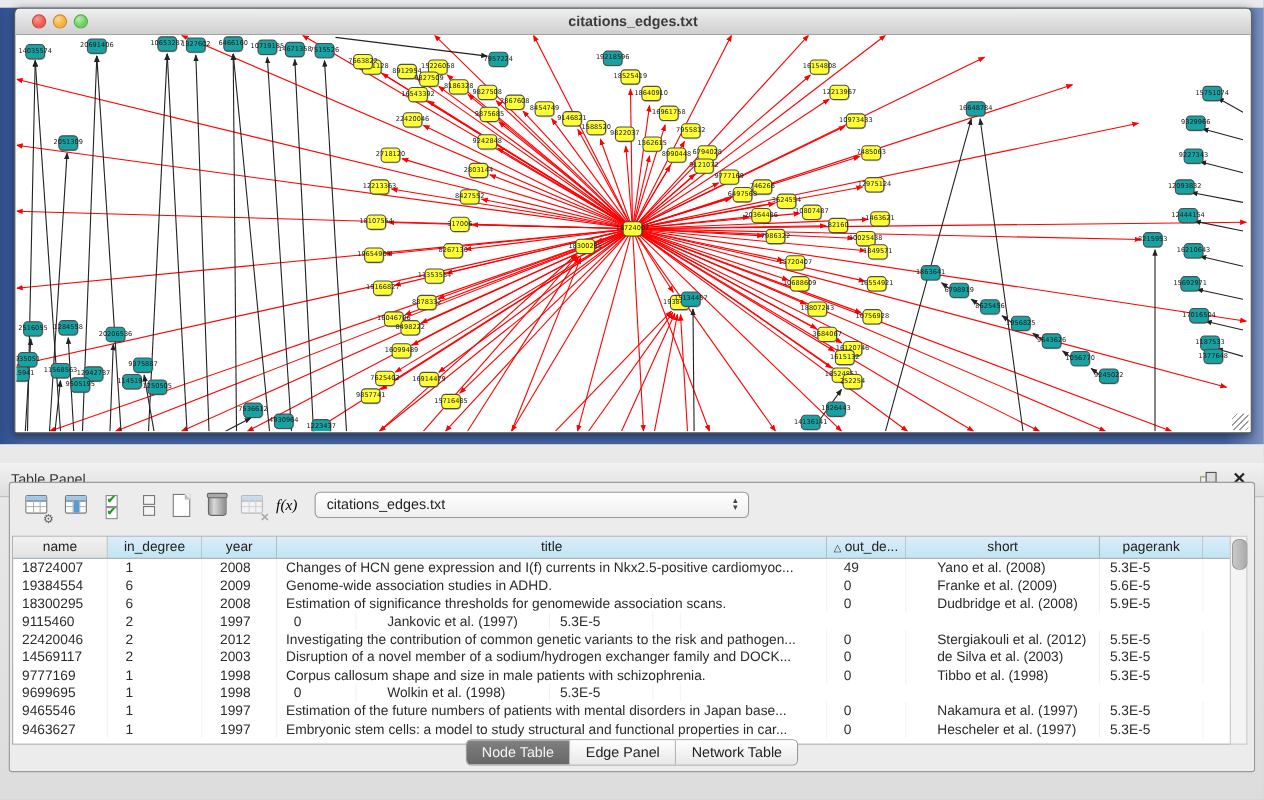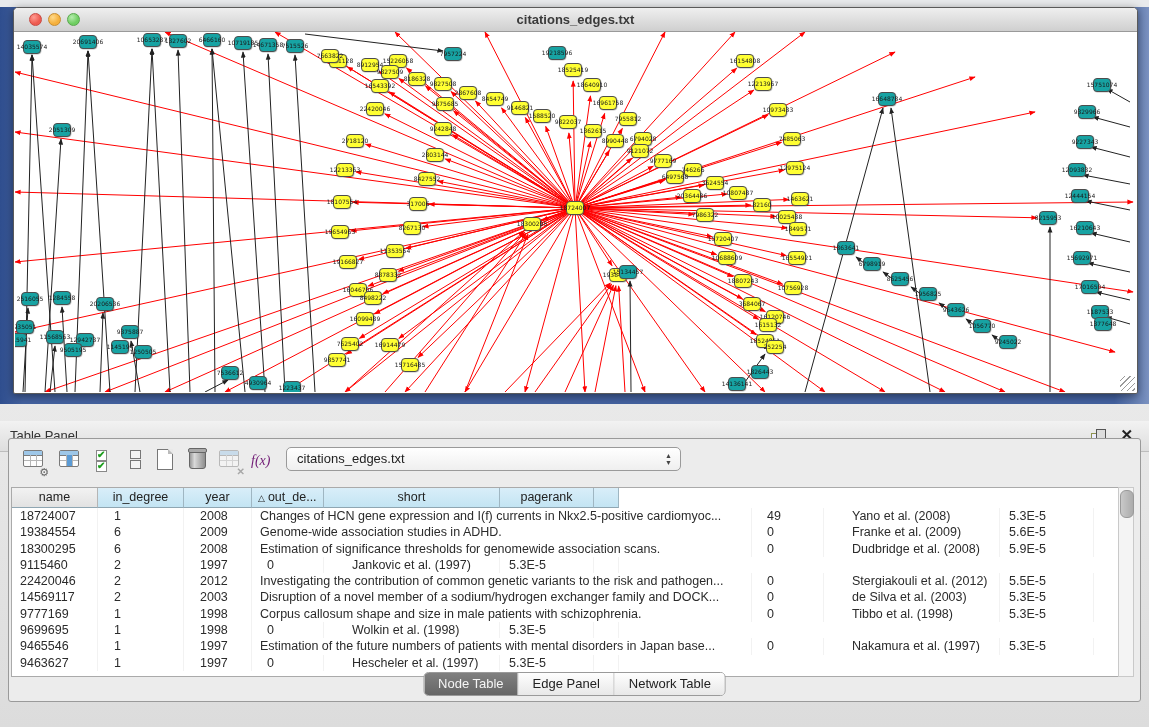--- a/index.html
+++ b/index.html
@@ -57,21 +57,21 @@
        line-height:8px;color:#1e9e1e;font-weight:bold;}
   .sq{position:absolute;left:7px;width:9px;height:7px;border:1px solid #777;background:#f4f4f4;}
   .page-glyph{position:absolute;left:4px;top:2px;width:14px;height:19px;background:#fff;border:1px solid #777;}
   .page-glyph .fold{position:absolute;right:-1px;top:-1px;width:0;height:0;
         border-left:5px solid #bbb;border-top:5px solid #e9e9e9;}
   .trash{position:absolute;left:4px;top:4px;width:15px;height:16px;background:linear-gradient(90deg,#9a9a9a,#d9d9d9 30%,#8e8e8e);
          border:1px solid #666;border-radius:2px 2px 3px 3px;}
   .trash:before{content:"";position:absolute;left:-2px;top:-4px;right:-2px;height:3px;background:#aaa;border:1px solid #666;border-radius:2px;}
   .xmark{position:absolute;right:-2px;bottom:-2px;font-size:10px;color:#555;font-weight:bold;}
   .fx{position:absolute;left:0;top:6px;font-family:"Liberation Serif",serif;font-style:italic;
-      font-size:14px;color:#701a75;}
+      font-size:14px;color:#000000;}
   #net-select{position:absolute;left:277px;top:8px;width:395px;height:24px;box-sizing:border-box;
               border:1px solid #9a9a9a;border-radius:5px;background:linear-gradient(#ffffff,#efefef);
               font-size:13px;color:#222;line-height:22px;padding-left:10px;cursor:pointer;}
   #net-select .arrows{position:absolute;right:8px;top:4px;font-size:7px;line-height:7px;color:#444;text-align:center;}
   
   #dtable{position:absolute;left:2px;top:48px;width:1107px;height:188px;background:#fff;
           border:1px solid #aaa;box-sizing:content-box;}
   #thead{position:absolute;left:0;top:0;height:20px;width:100%;display:flex;}
   .hcell{box-sizing:border-box;border-right:1px solid #9fb6c2;border-bottom:1px solid #8fa6b2;
          background:linear-gradient(#d9eef9,#c3e4f3);font-size:12.5px;color:#222;text-align:center;
@@ -590,20 +590,21 @@
           <span>citations_edges.txt</span>
           <div class="arrows">▲<br>▼</div>
         </div>
       </div>
 
       <div id="dtable">
         <div id="thead">
             <div class="hcell gray" style="width: 86px;">name</div>
             <div class="hcell" style="width: 86px;">in_degree</div>
             <div class="hcell" style="width: 68px;">year</div>
+            <div class="hcell" style="width: 500px;">title</div>
             <div class="hcell" style="width: 72px; text-align: left; padding-left: 6px;"><span class="sortglyph">△</span>out_de...</div>
             <div class="hcell" style="width: 176px;">short</div>
             <div class="hcell" style="width: 94px;">pagerank</div>
             <div class="hcell" style="width: 25px;"></div>
           </div>
         <div id="tbody">
             <div class="trow">
               <div class="tcell" style="width: 86px; padding-left: 8px;">18724007</div>
               <div class="tcell" style="width: 86px; padding-left: 16px;">1</div>
               <div class="tcell" style="width: 68px; padding-left: 16px;">2008</div>
@@ -688,20 +689,21 @@
               <div class="tcell" style="width: 500px; padding-left: 8px;">Estimation of the future numbers of patients with mental disorders in Japan base...</div>
               <div class="tcell" style="width: 72px; padding-left: 15px;">0</div>
               <div class="tcell" style="width: 176px; padding-left: 28px;">Nakamura et al. (1997)</div>
               <div class="tcell" style="width: 94px; padding-left: 9px;">5.3E-5</div>
               <div class="tcell" style="width: 25px; padding-left: 0px;"></div>
             </div>
             <div class="trow">
               <div class="tcell" style="width: 86px; padding-left: 8px;">9463627</div>
               <div class="tcell" style="width: 86px; padding-left: 16px;">1</div>
               <div class="tcell" style="width: 68px; padding-left: 16px;">1997</div>
+              <div class="tcell" style="width: 500px; padding-left: 8px;">Embryonic stem cells: a model to study structural and functional properties in car...</div>
               <div class="tcell" style="width: 72px; padding-left: 15px;">0</div>
               <div class="tcell" style="width: 176px; padding-left: 28px;">Hescheler et al. (1997)</div>
               <div class="tcell" style="width: 94px; padding-left: 9px;">5.3E-5</div>
               <div class="tcell" style="width: 25px; padding-left: 0px;"></div>
             </div>
           </div>
       </div>
       <div id="vscroll">
         <div id="vthumb"></div>
       </div>

